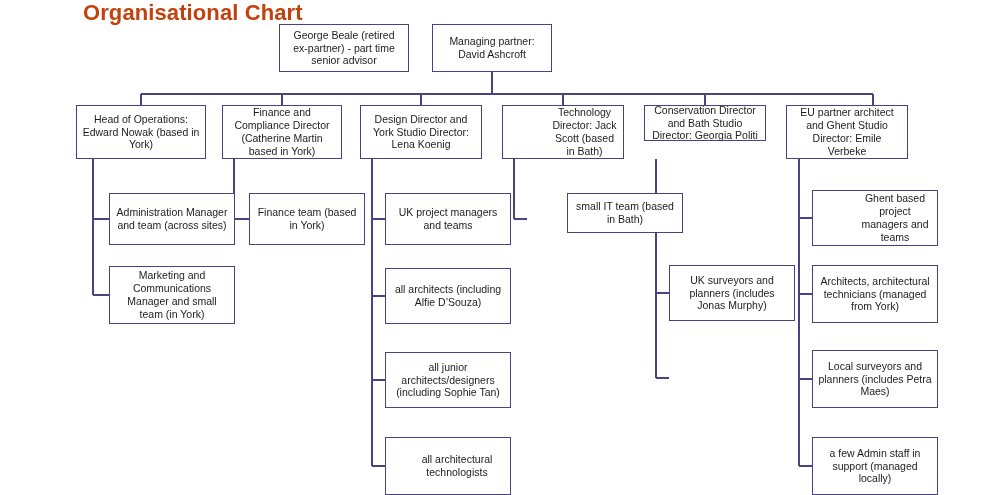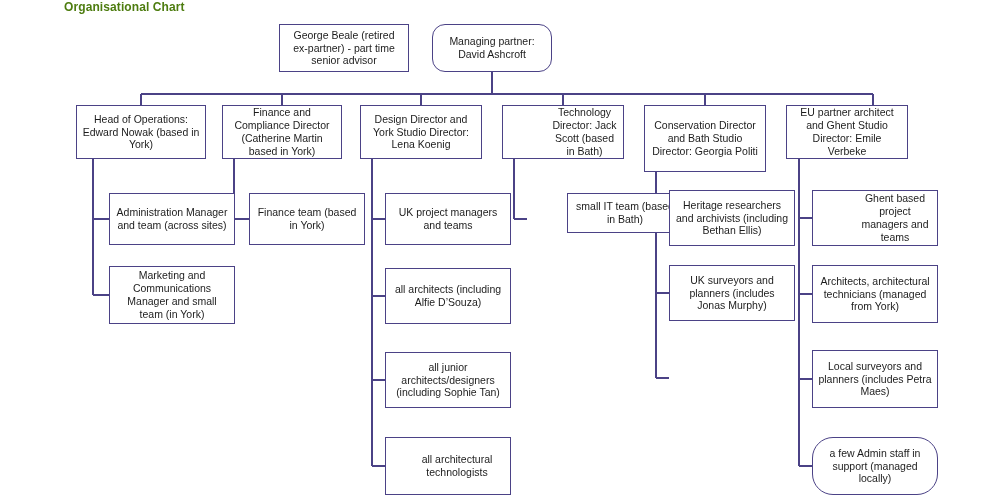--- a/index.html
+++ b/index.html
@@ -16,26 +16,26 @@
     color: #1a1a1a;
   }
   #chart-root {
     position: absolute;
     left: 0; top: 0;
     width: 991px;
     height: 495px;
   }
   .page-title {
     position: absolute;
-    left: 64px;
+    left: 83px;
     top: 0px;
-    font-size: 12px;
+    font-size: 22px;
     font-weight: bold;
     letter-spacing: 0.1px;
-    color: #4d7c0f;
+    color: #c2410c;
     white-space: nowrap;
   }
   #connector-layer {
     position: absolute;
     left: 0; top: 0;
     width: 991px;
     height: 495px;
     pointer-events: none;
   }
   .node {
@@ -105,37 +105,37 @@
       <path d="M 799 218 L 812 218"></path>
       <path d="M 799 294 L 812 294"></path>
       <path d="M 799 379 L 812 379"></path>
       <path d="M 799 466 L 812 466"></path>
     </g>
   </svg>
 
   <div class="node n-lvl1" style="left: 279px; top: 24px; width: 130px; height: 48px; border-color: rgb(75, 66, 134);">
     <span class="txt"><b>George Beale</b> (retired ex-partner) - part time senior advisor</span>
   </div>
-  <div class="node n-lvl1" style="left: 432px; top: 24px; width: 120px; height: 48px; border-color: rgb(75, 66, 134); border-radius: 13px;">
+  <div class="node n-lvl1" style="left: 432px; top: 24px; width: 120px; height: 48px; border-color: rgb(75, 66, 134);">
     <span class="txt">Managing partner: <b>David Ashcroft</b></span>
   </div>
 
   <div class="node n-lvl2" style="left: 76px; top: 105px; width: 130px; height: 54px; border-color: rgb(75, 66, 134);">
     <span class="txt">Head of Operations: Edward Nowak (based in York)</span>
   </div>
   <div class="node n-lvl2" style="left: 222px; top: 105px; width: 120px; height: 54px; border-color: rgb(75, 66, 134);">
     <span class="txt">Finance and Compliance Director (<b>Catherine Martin</b> based in York)</span>
   </div>
   <div class="node n-lvl2" style="left: 360px; top: 105px; width: 122px; height: 54px; border-color: rgb(75, 66, 134);">
     <span class="txt">Design Director and York Studio Director: <b>Lena Koenig</b></span>
   </div>
   <div class="node n-lvl2" style="left: 502px; top: 105px; width: 122px; height: 54px; border-color: rgb(75, 66, 134); padding-left: 48px;">
     <span class="txt">Technology Director: Jack Scott  (based in Bath)</span>
   </div>
-  <div class="node n-lvl2" style="left: 644px; top: 105px; width: 122px; height: 67px; border-color: rgb(75, 66, 134);">
+  <div class="node n-lvl2" style="left: 644px; top: 105px; width: 122px; height: 36px; border-color: rgb(75, 66, 134);">
     <span class="txt">Conservation Director and Bath Studio Director: <b>Georgia Politi</b></span>
   </div>
   <div class="node n-lvl2" style="left: 786px; top: 105px; width: 122px; height: 54px; border-color: rgb(75, 66, 134);">
     <span class="txt">EU partner architect and Ghent Studio Director: <b>Emile Verbeke</b></span>
   </div>
 
   <div class="node n-lvl3" style="left: 109px; top: 193px; width: 126px; height: 52px; border-color: rgb(75, 66, 134);">
     <span class="txt">Administration Manager and team (across sites)</span>
   </div>
   <div class="node n-lvl3" style="left: 109px; top: 266px; width: 126px; height: 58px; border-color: rgb(75, 66, 134);">
@@ -152,32 +152,29 @@
   </div>
   <div class="node n-lvl3" style="left: 385px; top: 352px; width: 126px; height: 56px; border-color: rgb(75, 66, 134);">
     <span class="txt">all junior architects/designers (including <b>Sophie Tan</b>)</span>
   </div>
   <div class="node n-lvl3" style="left: 385px; top: 437px; width: 126px; height: 58px; border-color: rgb(75, 66, 134); padding-left: 23px;">
     <span class="txt">all architectural technologists</span>
   </div>
   <div class="node n-lvl3" style="left: 527px; top: 193px; width: 116px; height: 40px; border-color: rgb(75, 66, 134); margin-left: 40px;">
     <span class="txt">small IT team (based in Bath)</span>
   </div>
-  <div class="node n-lvl3" style="left: 669px; top: 190px; width: 126px; height: 56px; border-color: rgb(75, 66, 134);">
-    <span class="txt">Heritage researchers and archivists (including <b>Bethan Ellis</b>)</span>
-  </div>
   <div class="node n-lvl3" style="left: 669px; top: 265px; width: 126px; height: 56px; border-color: rgb(75, 66, 134);">
     <span class="txt">UK surveyors and planners (includes  <b>Jonas Murphy</b>)</span>
   </div>
   <div class="node n-lvl3" style="left: 812px; top: 190px; width: 126px; height: 56px; border-color: rgb(75, 66, 134); padding-left: 45px;">
     <span class="txt">Ghent based project managers and teams</span>
   </div>
   <div class="node n-lvl3" style="left: 812px; top: 265px; width: 126px; height: 58px; border-color: rgb(75, 66, 134);">
     <span class="txt">Architects, architectural technicians (managed from York)</span>
   </div>
   <div class="node n-lvl3" style="left: 812px; top: 350px; width: 126px; height: 58px; border-color: rgb(75, 66, 134);">
     <span class="txt">Local surveyors and planners (includes <b>Petra Maes</b>)</span>
   </div>
-  <div class="node n-lvl3" style="left: 812px; top: 437px; width: 126px; height: 58px; border-color: rgb(75, 66, 134); border-radius: 21px;">
+  <div class="node n-lvl3" style="left: 812px; top: 437px; width: 126px; height: 58px; border-color: rgb(75, 66, 134);">
     <span class="txt">a few Admin staff in support (managed locally)</span>
   </div>
 
 </div>
 
 </body></html>

